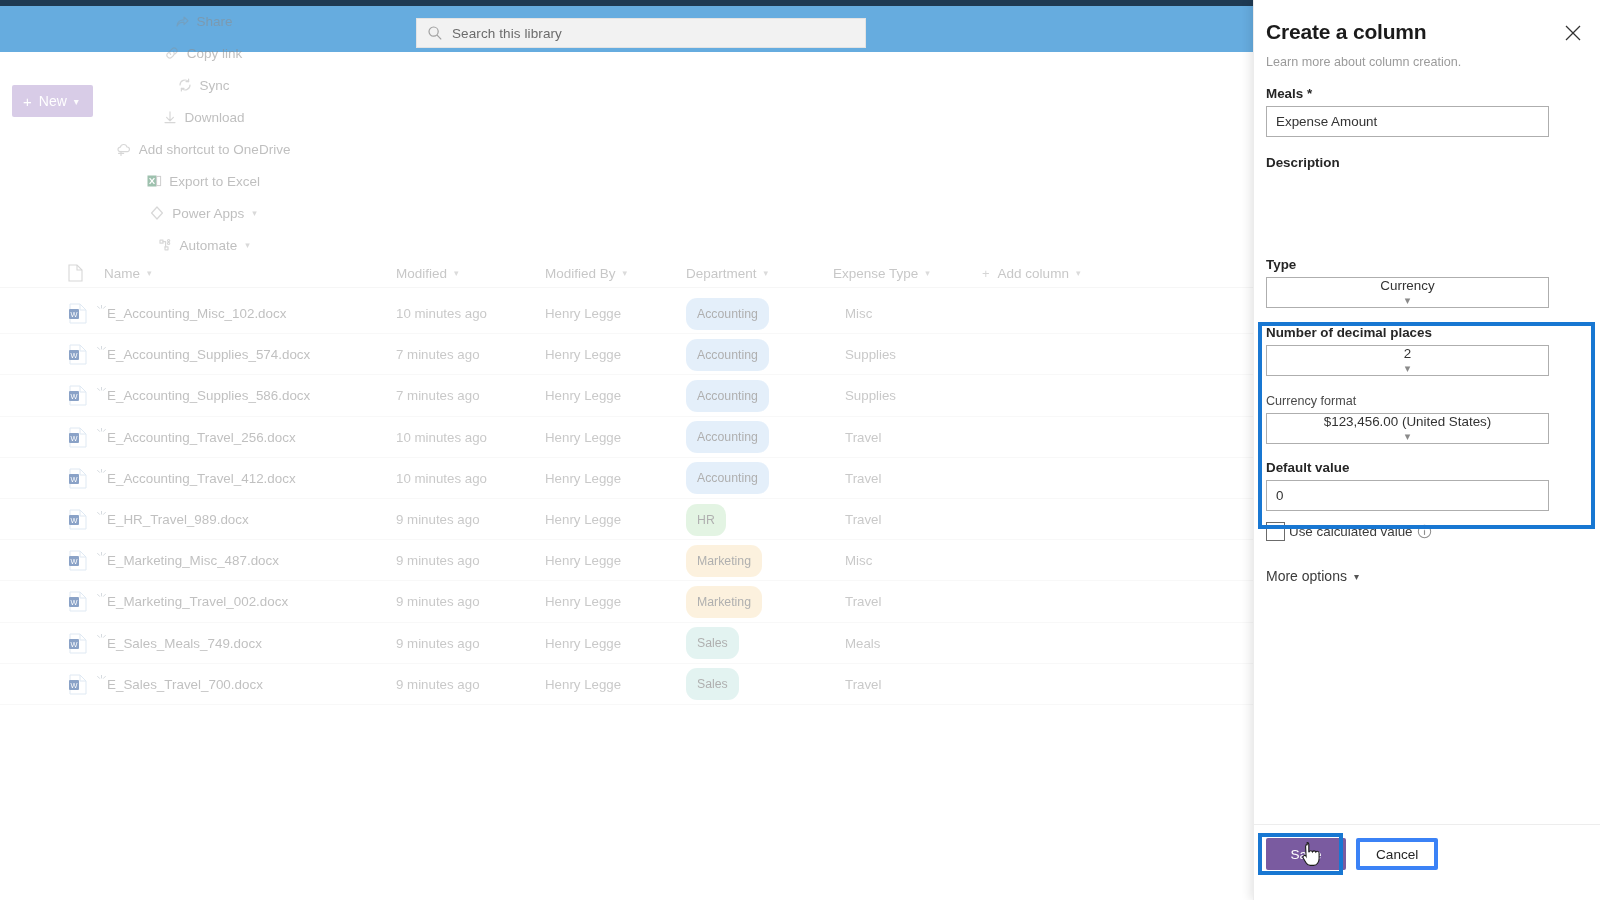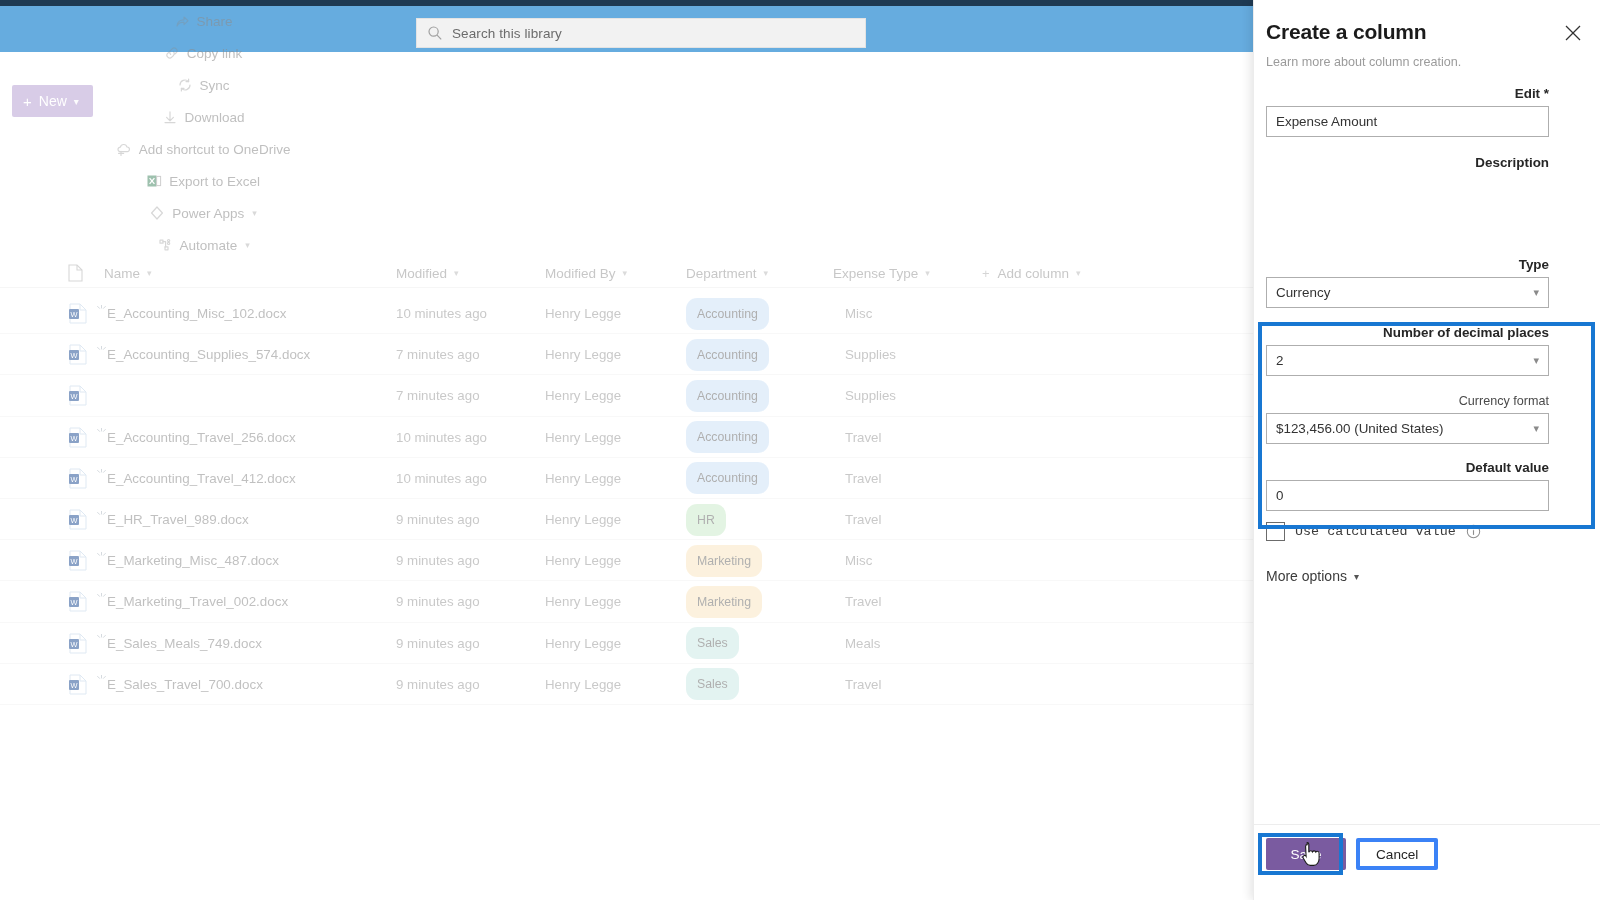--- a/index.html
+++ b/index.html
@@ -6,21 +6,21 @@
   * { box-sizing: border-box; }
   html, body {
     margin: 0; padding: 0;
     width: 1600px; height: 900px;
     overflow: hidden;
     background: #ffffff;
     font-family: "Liberation Sans", "DejaVu Sans", sans-serif;
     -webkit-font-smoothing: antialiased;
   }
 
-  #root { position: relative; width: 1600px; height: 756px; text-align: right; }
+  #root { position: relative; width: 1600px; height: 756px; }
 
   
   .topstrip {
     position: absolute; top: 0; left: 0; width: 1600px; height: 6px;
     background: #1f3a52;
   }
   .suitebar {
     position: absolute; top: 6px; left: 0; width: 1600px; height: 46px;
     background: #66acdf;
   }
@@ -124,42 +124,42 @@
   }
 
   .fld { position: absolute; left: 12px; width: 283px; }
   .flabel { font-size: 13.4px; color: #262626; font-weight: 600; margin-bottom: 5px; }
   .flabel.light { font-weight: 400; color: #4a4a4a; font-size: 12.6px; }
   .ctrl {
     height: 31px; border: 1px solid #aeaeae; background: #ffffff;
     display: flex; align-items: center; padding: 0 9px;
     font-size: 13.4px; color: #333333;
   }
-  .ctrl.sel { justify-content: space-between; }
+  .ctrl.sel { justify-content: space-between; flex-direction: column; }
   .ctrl .dchev { font-size: 11px; color: #8a8a8a; }
   .tarea {
     height: 64px; border: 1px solid #aeaeae; background: #ffffff;
     padding: 7px 9px; font-size: 13.4px; color: #333333; position: relative;
   }
   .tarea::after {
     content:""; position:absolute; right:2px; bottom:2px; width:8px; height:8px;
     background:
       linear-gradient(135deg, transparent 0 42%, #b0b0b0 42% 52%, transparent 52% 100%),
       linear-gradient(135deg, transparent 0 70%, #b0b0b0 70% 80%, transparent 80% 100%);
   }
 
   
   .hl {
     position: absolute; border: 4px solid #1877d2; pointer-events: none;
   }
   .hl-fields { left: 1258px; top: 322px; width: 337px; height: 207px; }
   .hl-save   { left: 1258px; top: 833px; width: 85px; height: 42px; }
 
   .cbrow {
-    position: absolute; left: 12px; top: 522px; display: flex; align-items: center; gap: 10px; font-family: Liberation Mono, monospace;
+    position: absolute; left: 12px; top: 522px; display: flex; align-items: center; gap: 4px;
   }
   .cbox { width: 19px; height: 19px; border: 1px solid #6b6b6b; background: #fff; }
   .cblabel { font-size: 13.4px; color: #3b3b3b; }
   .infoi { width: 15px; height: 15px; }
 
   .moreopt {
     position: absolute; left: 12px; top: 568px;
     font-size: 14px; color: #3b3b3b; display: flex; align-items: center; gap: 7px;
   }
   .moreopt .chev { font-size: 10px; color: #555; }
@@ -374,20 +374,26 @@
       </div>
       <div class="row">
     <div class="cell" style="left:68px">
           <svg class="fileicon" viewBox="0 0 20 21">
   <path d="M2 1h10l6 6v13H2z" fill="#ffffff" stroke="#c6d8ea" stroke-width="1"></path>
   <path d="M12 1v6h6" fill="none" stroke="#c6d8ea" stroke-width="1"></path>
   <rect x="1" y="6" width="10" height="10" rx="1" fill="#2b579a"></rect>
   <text x="6" y="13.6" font-size="7.4" fill="#ffffff" text-anchor="middle" font-family="Liberation Sans, sans-serif">W</text>
 </svg>
         </div>
+    <div class="cell" style="left:97px">
+      <svg class="newdot" viewBox="0 0 9 9">
+  <path d="M4.5 0v3M0.6 1.4 2.6 3.4M8.4 1.4 6.4 3.4" stroke="#9aa5b1" stroke-width="1" stroke-linecap="round"></path>
+</svg>
+          <span class="fname">E_Accounting_Supplies_586.docx</span>
+    </div>
     <div class="cell" style="left:396px">
           <span>7 minutes ago</span>
         </div>
     <div class="cell" style="left:545px">
           <span>Henry Legge</span>
         </div>
     <div class="cell" style="left:686px">
       <span class="pill acct">Accounting</span>
     </div>
     <div class="cell" style="left:845px">
@@ -595,21 +601,21 @@
   <div class="panel">
 
     <div class="panel-title">Create a column</div>
     <svg class="panel-close" viewBox="0 0 22 22">
       <line x1="4" y1="4" x2="18" y2="18" stroke="#333" stroke-width="1.3"></line>
       <line x1="18" y1="4" x2="4" y2="18" stroke="#333" stroke-width="1.3"></line>
     </svg>
     <div class="panel-sub">Learn more about column creation.</div>
 
     <div class="fld" style="top:86px">
-      <div class="flabel">Edit *</div>
+      <div class="flabel">Meals *</div>
       <div class="ctrl">
         <span>Expense Amount</span>
       </div>
     </div>
 
     <div class="fld" style="top:155px">
       <div class="flabel">Description</div>
     </div>
 
     <div class="fld" style="top:257px">

